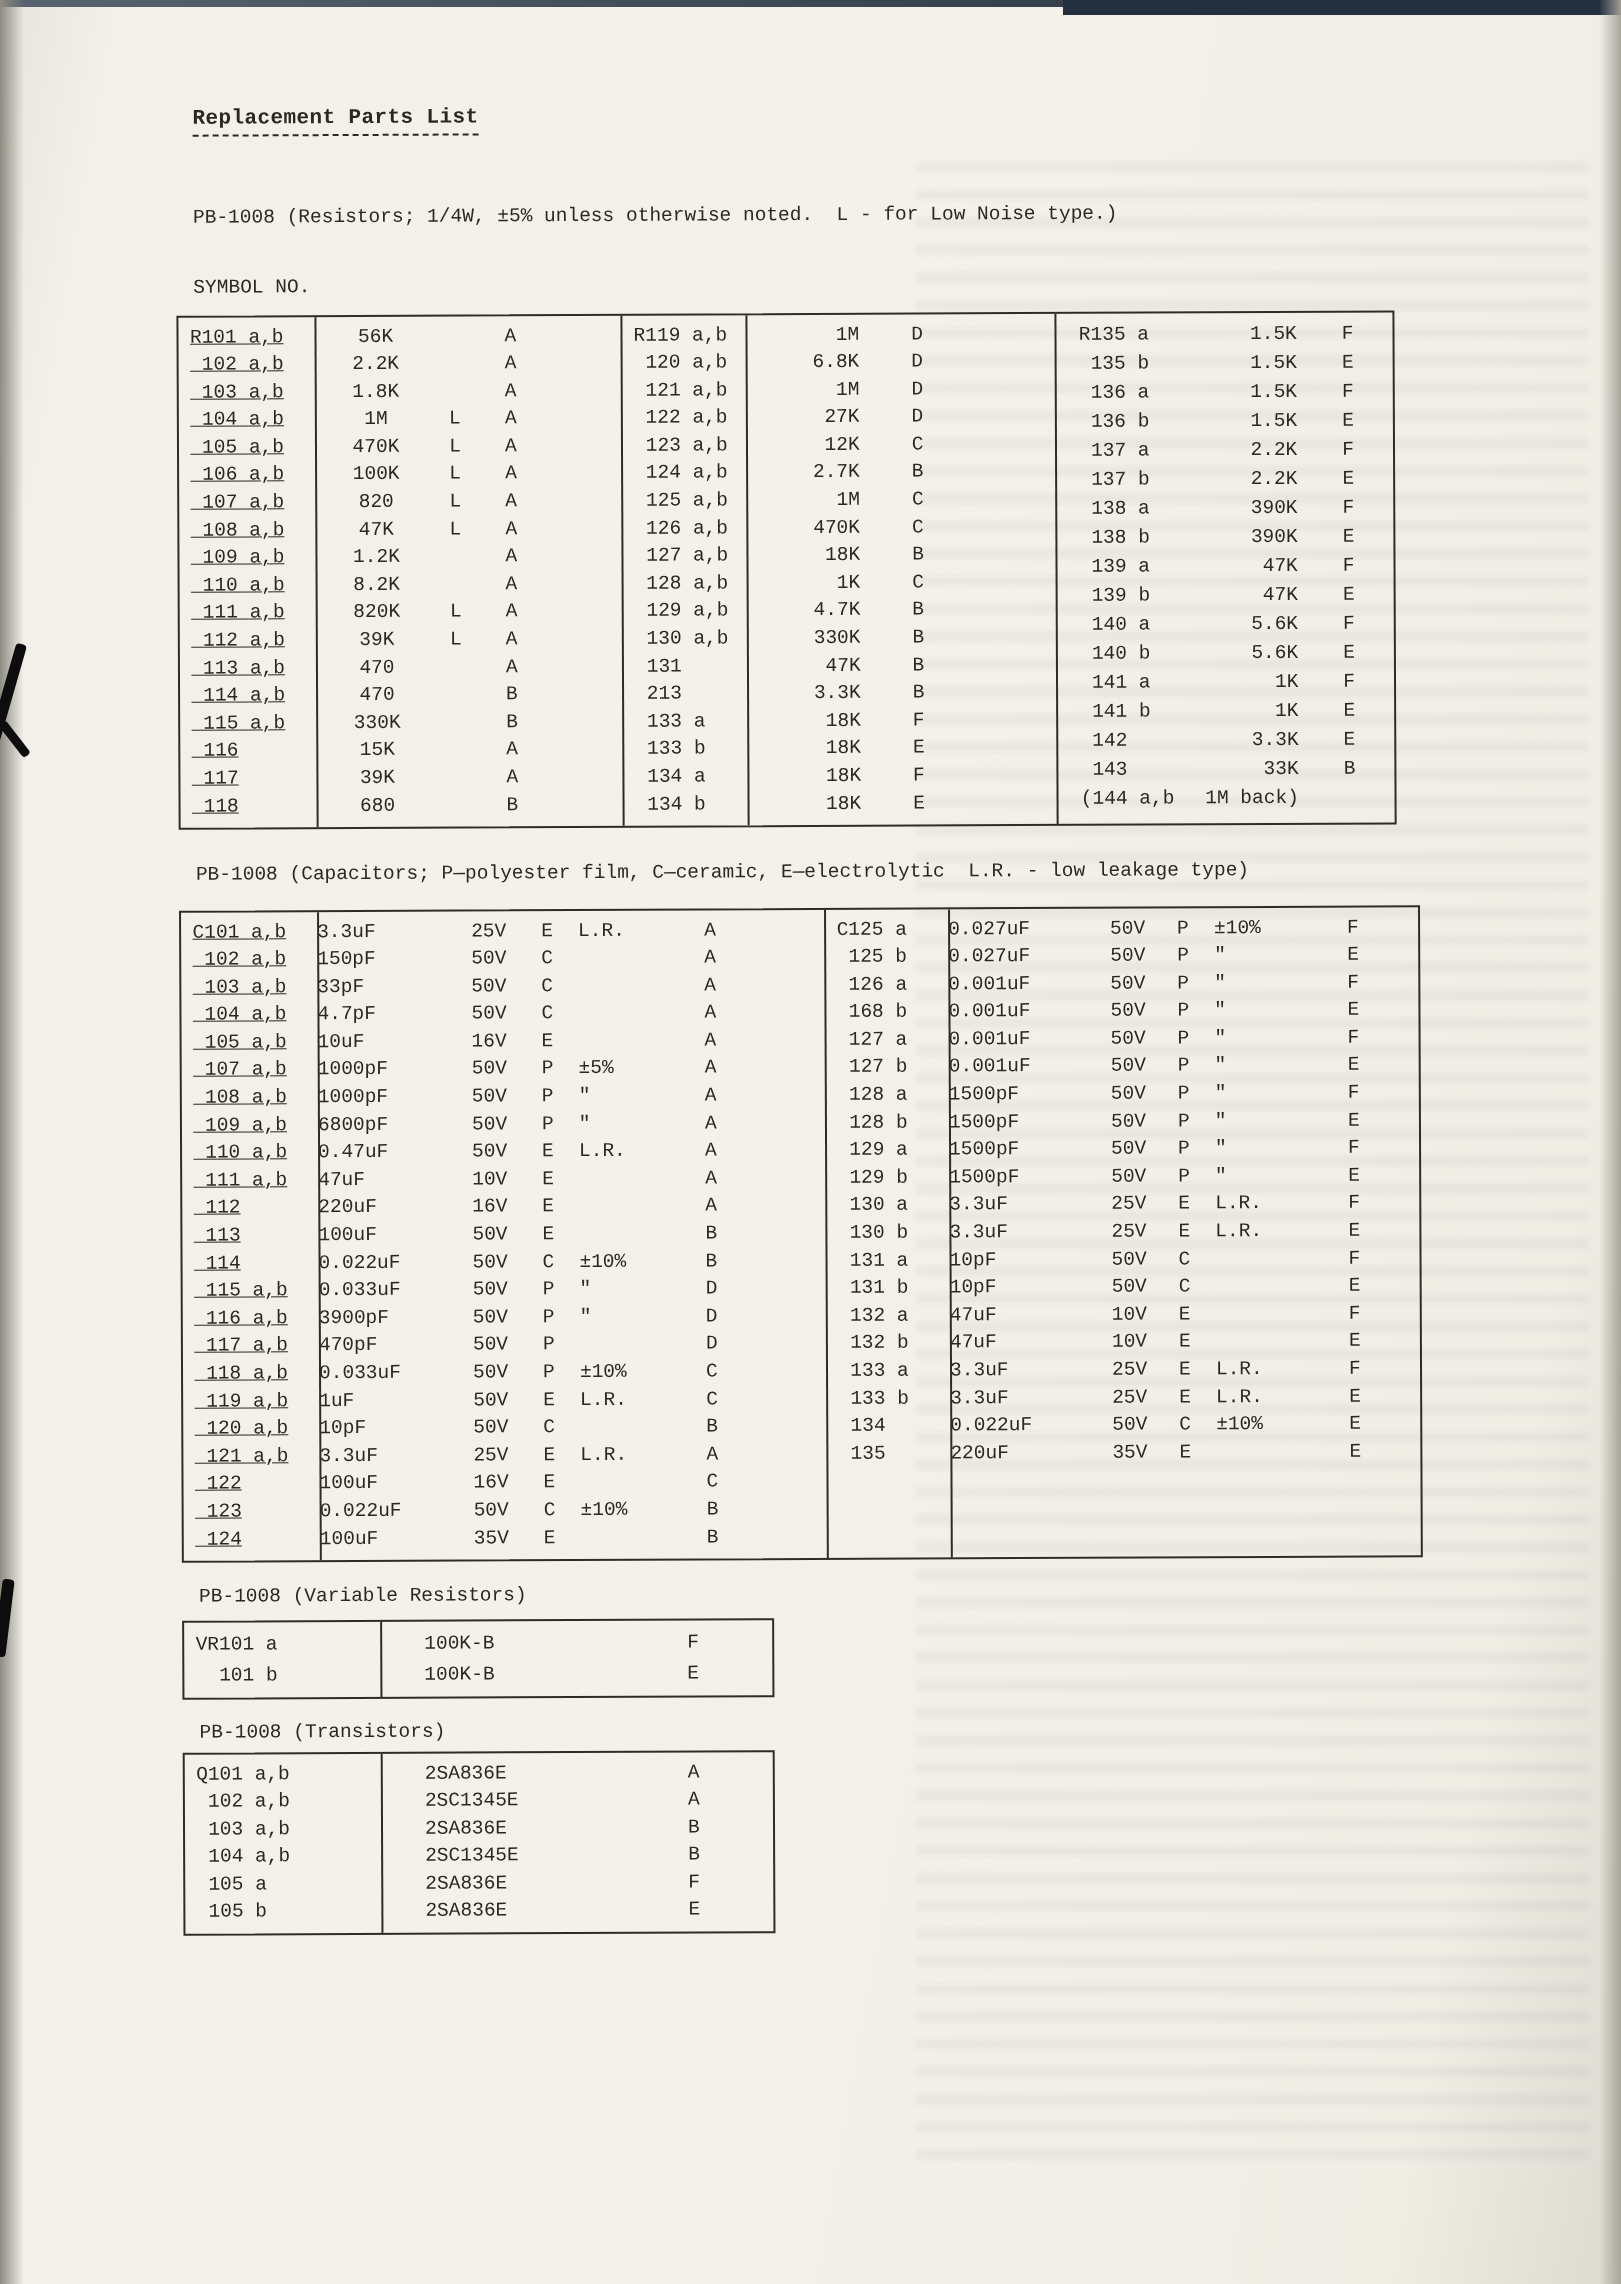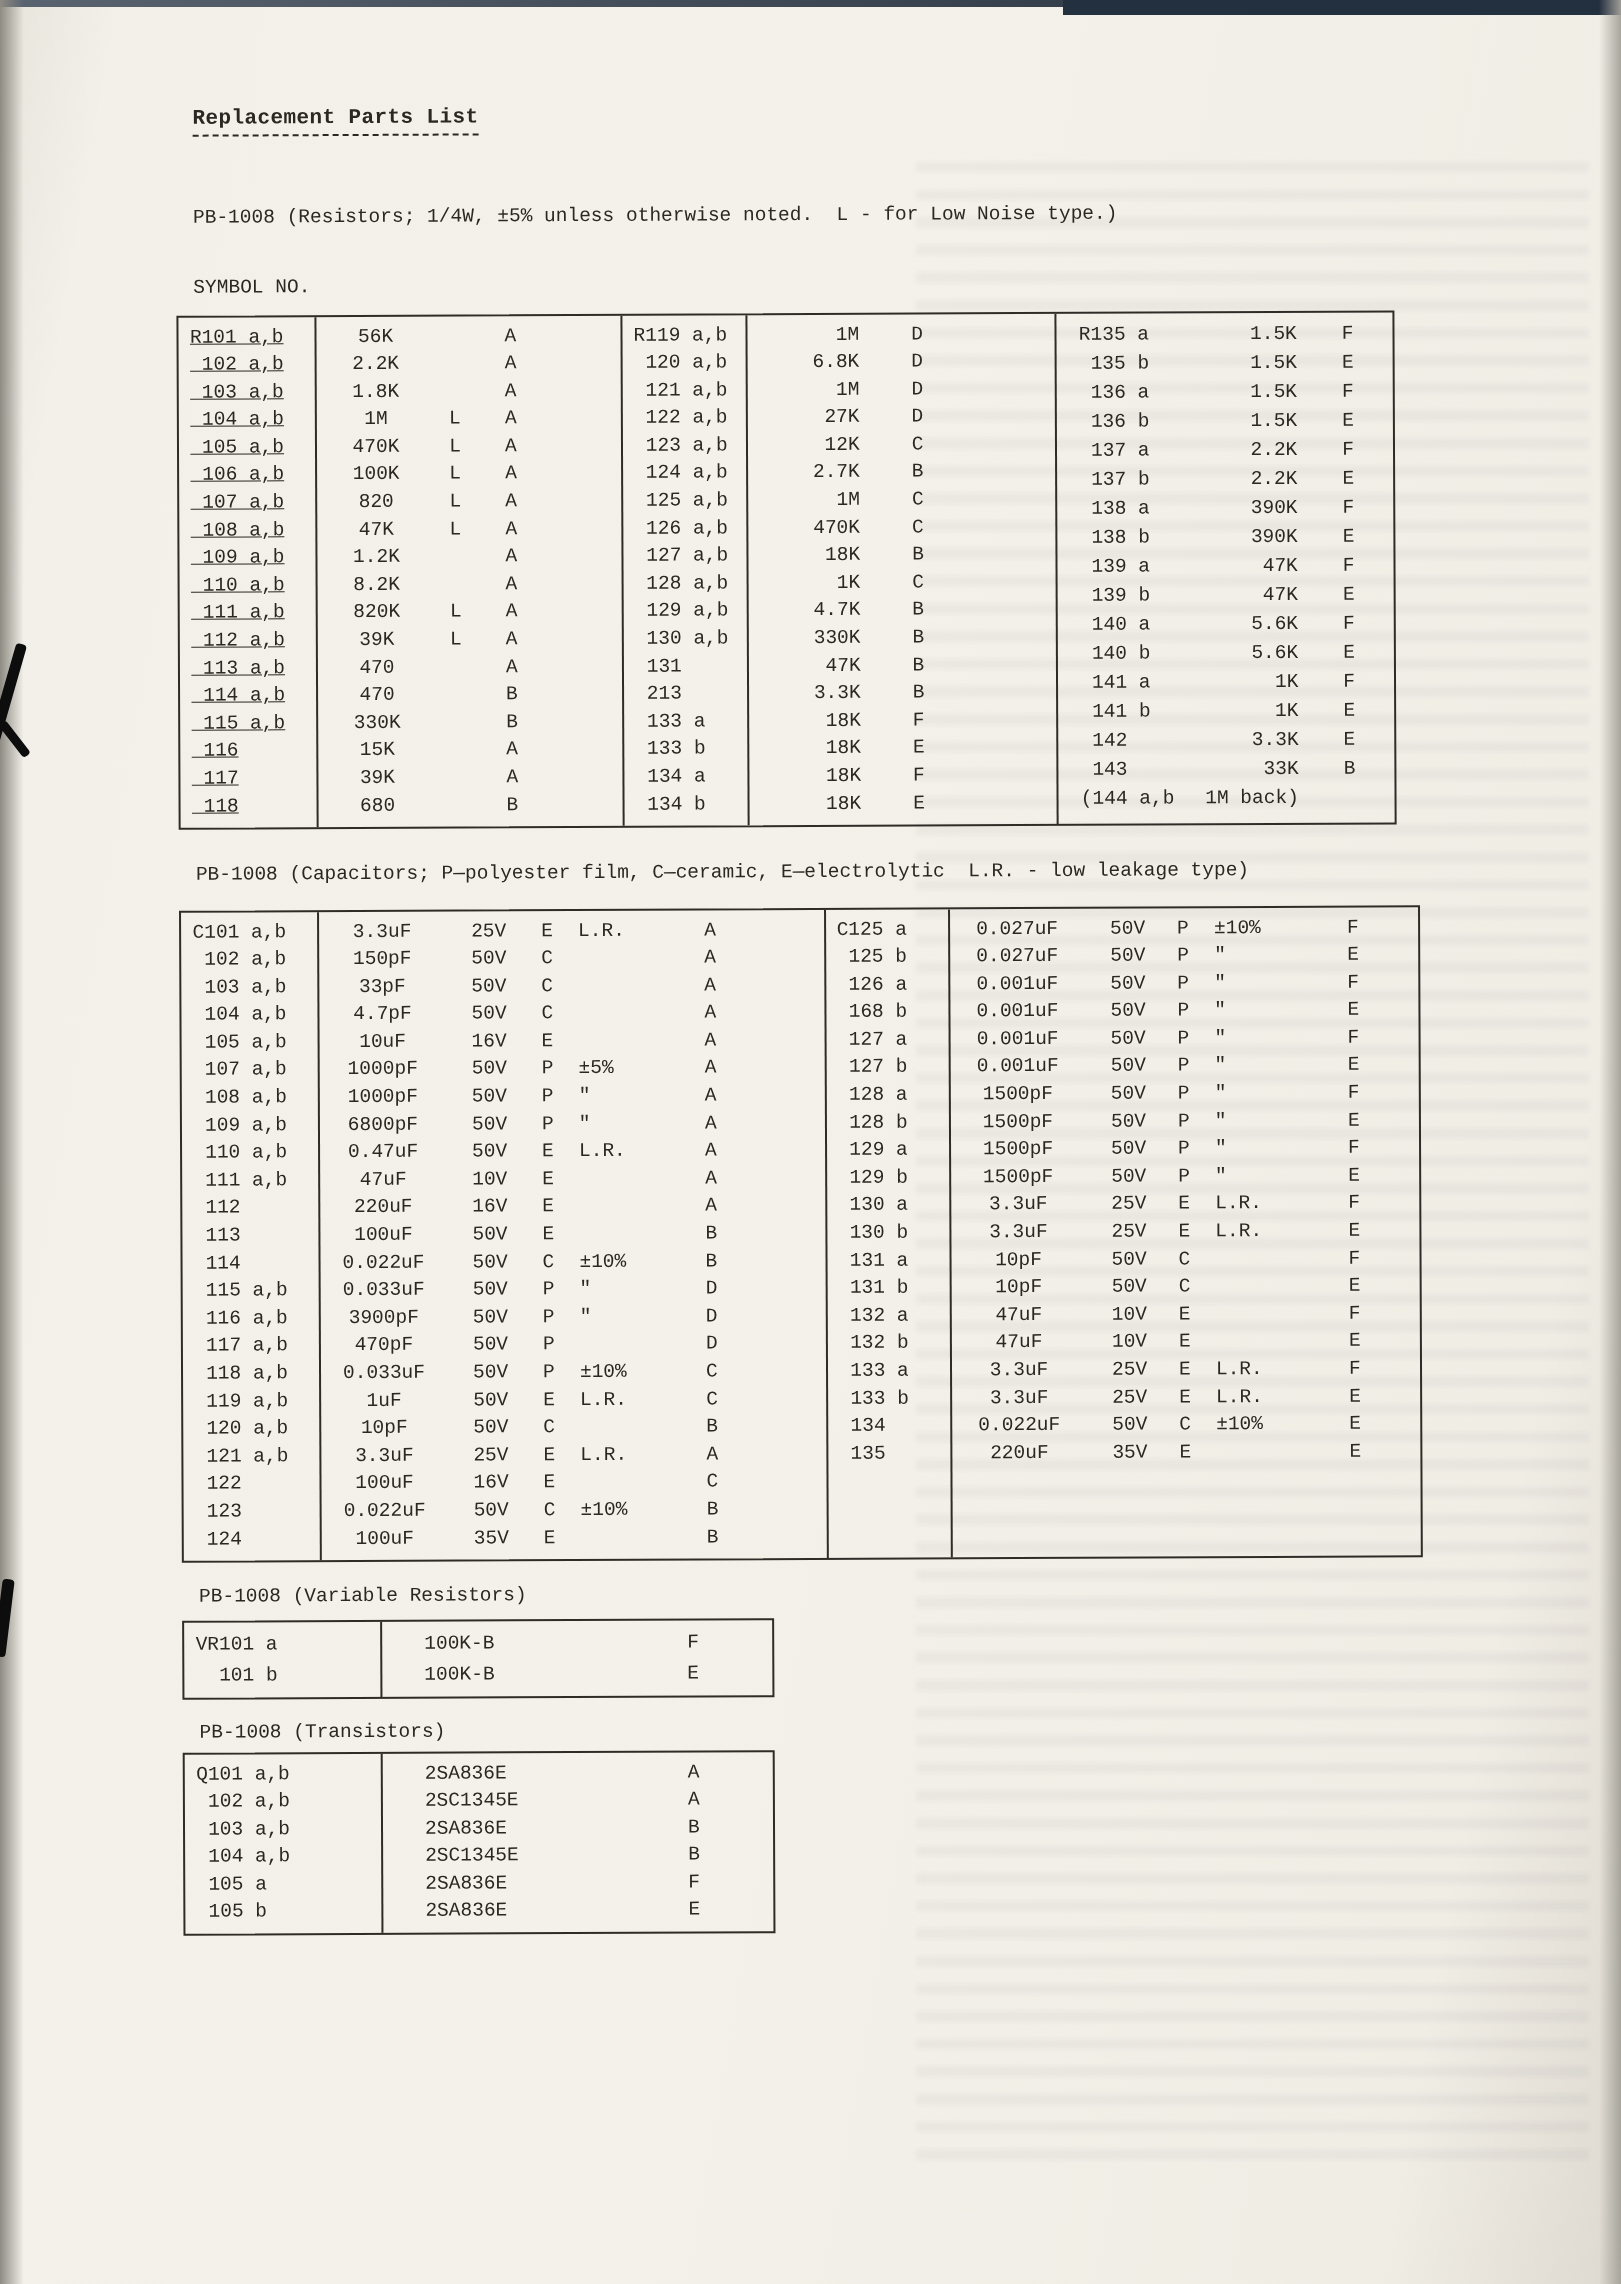--- a/index.html
+++ b/index.html
@@ -83,24 +83,24 @@
   .rrow3 .c-val { text-align: right; }
   .rrow3 .c-g   { padding-left: 45px; }
 
   
   .box-capacitors { left: 180px; top: 908px; width: 1241px; height: 652px; }
   .p-c1 { width: 645px; border-right: 2.4px solid #2f2c27; }
   .p-c2 { flex: 1; }
   .p-c1 .vline { left: 136px; }
   .p-c2 .vline { left: 122px; }
   .crowL { grid-template-columns: 136px 130px 81px 45px 118px 1fr; }
-  .crowL .c-sym { padding-left: 11.4px; }
+  .crowL .c-sym { padding-left: 11.4px; text-decoration: underline; }
   .crowR { grid-template-columns: 122px 138px 78px 45px 120px 1fr; }
   .crowR .c-sym { padding-left: 10.5px; }
-  .crowL .c-val, .crowR .c-val { text-align: center; }
+  .crowL .c-val, .crowR .c-val { text-align: left; }
   .crowL .c-volt, .crowR .c-volt { padding-left: 24px; }
   .crowL .c-t, .crowR .c-t { padding-left: 13px; }
   .crowL .c-n, .crowR .c-n { padding-left: 4.9px; }
   .crowL .c-g { padding-left: 13px; }
   .crowR .c-g { padding-left: 18px; }
 
   
   .box-variable    { left: 180px; top: 1618px; width: 592px; height: 79px; }
   .box-transistors { left: 180px; top: 1750px; width: 592px; height: 183px; }
   .p-v { width: 100%; }

